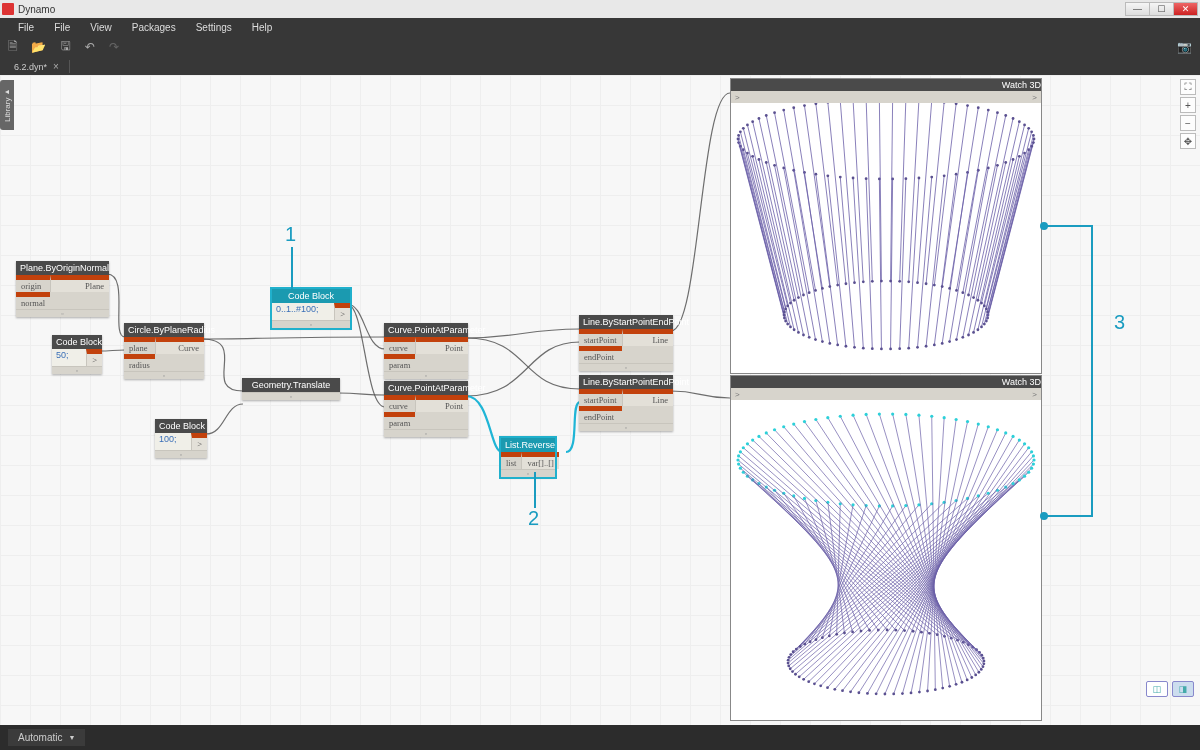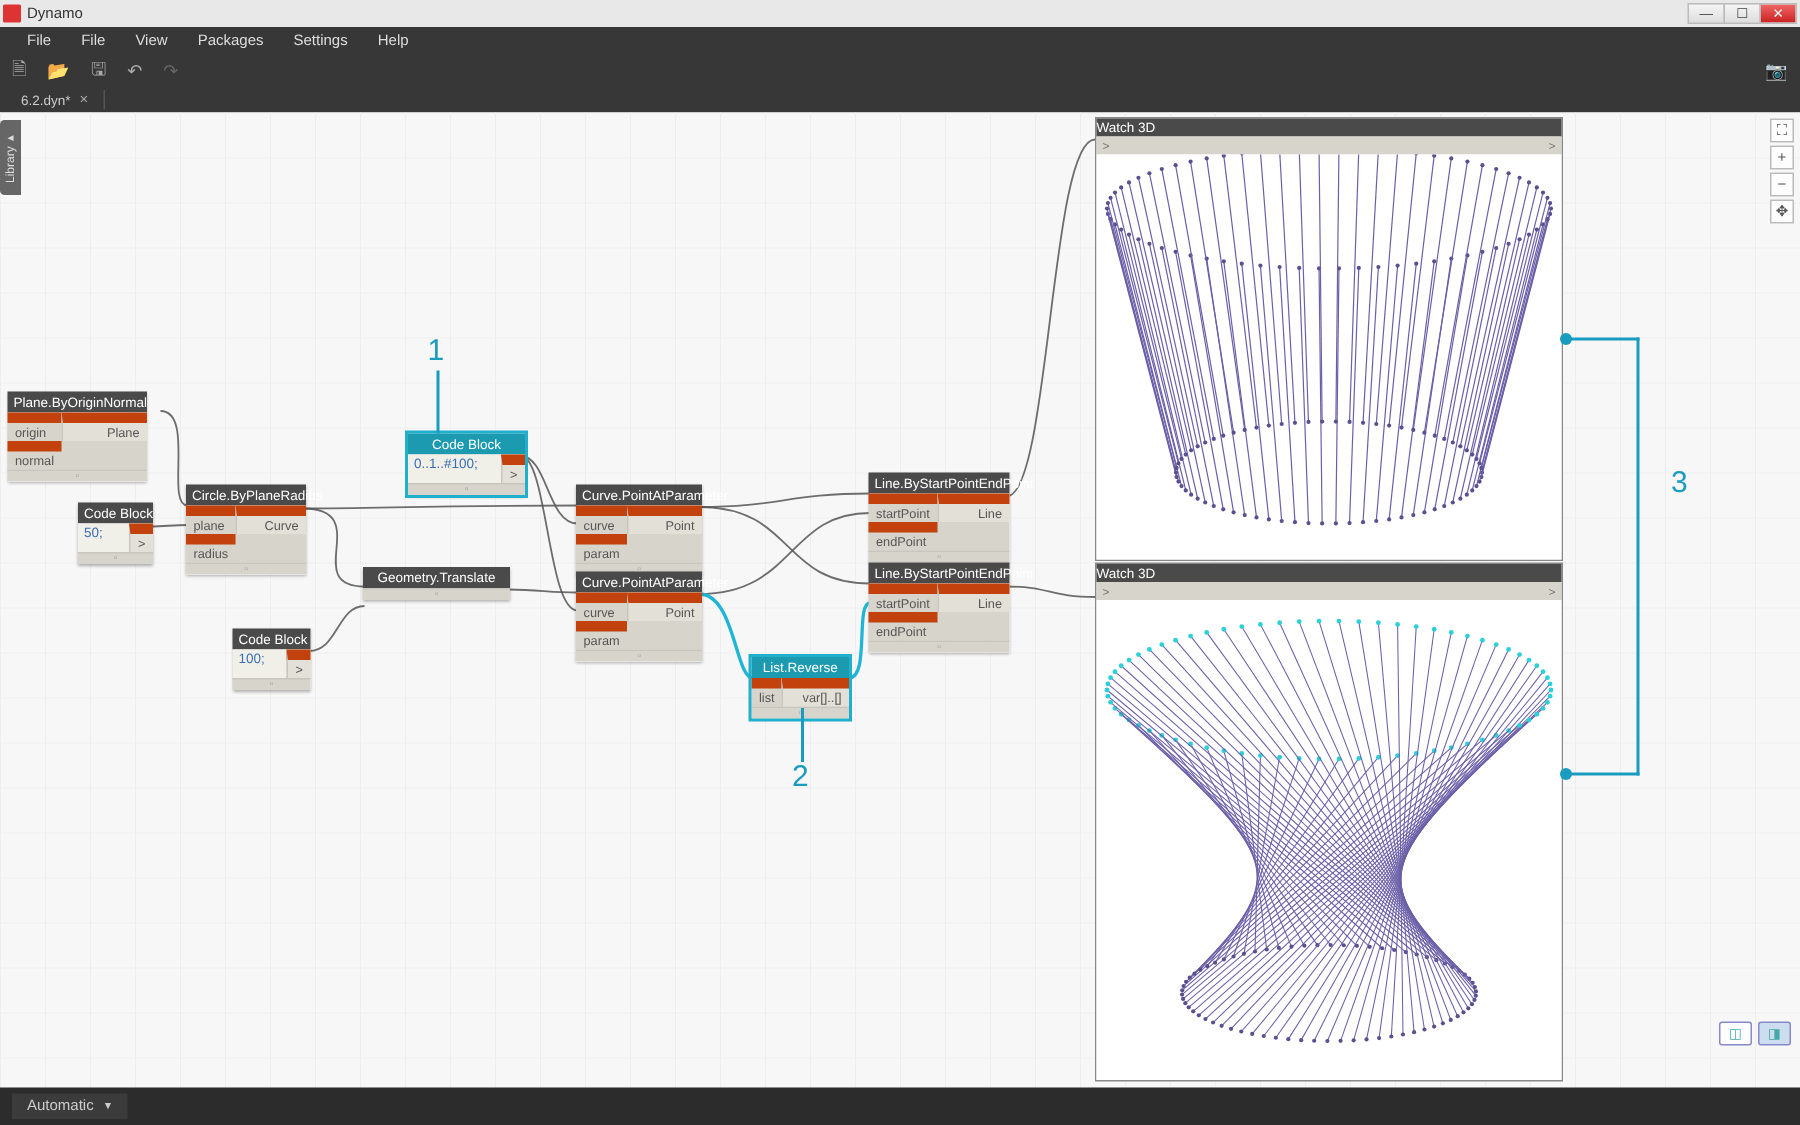--- a/index.html
+++ b/index.html
@@ -27,30 +27,30 @@
 .runmode{background:#3b3b3b;color:#ccc;font-size:10px;padding:3px 10px;display:flex;align-items:center;gap:6px;cursor:pointer;}
 .runmode .chev{font-size:7px;}
 .status-icons{margin-left:auto;display:flex;gap:4px;position:absolute;right:6px;bottom:28px;}
 .si{width:22px;height:16px;border:1px solid #88c;background:#fff;border-radius:2px;font-size:9px;display:flex;align-items:center;justify-content:center;color:#4aa;}
 
 
 .node{position:absolute;font-size:9px;box-shadow:0 1px 2px rgba(0,0,0,.3);}
 .node .hdr{background:#4a4a4a;color:#fff;padding:2px 4px;text-align:center;font-size:9px;white-space:nowrap;}
 .node .body{background:#d7d4cc;display:flex;}
 .node .ports-in,.node .ports-out{display:flex;flex-direction:column;}
-.node .port{padding:1px 5px;color:#555;font-size:8.5px;border-top:7px solid #c2410c;white-space:nowrap;min-height:13px;display:flex;align-items:center;}
+.node .port{padding:1px 5px;color:#555;font-size:8.5px;border-top:5px solid #c2410c;white-space:nowrap;min-height:13px;display:flex;align-items:center;font-family:Liberation Serif, serif;}
 .node .ports-out .port{background:#e3e0d8;border-left:1px solid #c8c5bd;justify-content:flex-end;}
 .node .ftr{height:8px;background:#d7d4cc;border-top:1px solid #c8c5bd;text-align:center;font-size:7px;color:#999;}
 .node.hl .hdr{background:#1b9ab0;}
 .node.hl{outline:2px solid #20b0cc;}
 .codev{font-family:monospace;color:#3a6fb7;font-size:9px;background:#f0efe8;padding:1px 4px;}
 
 
 .watch{position:absolute;border:1px solid #888;background:#fff;}
-.watch .hdr{background:#4a4a4a;color:#fff;font-size:9px;text-align:left;padding:1px 0;}
+.watch .hdr{background:#4a4a4a;color:#fff;font-size:9px;text-align:right;padding:1px 0;}
 .watch .top{height:12px;background:#d7d4cc;display:flex;align-items:center;justify-content:space-between;padding:0 4px;font-size:8px;color:#777;}
 .watch .view{position:relative;background:#fff;}
 .watch svg{display:block;}
 
 
 svg.wires{position:absolute;top:0;left:0;pointer-events:none;}
 .wire{stroke:#555;stroke-width:1.2;fill:none;opacity:.85;}
 .wireHL{stroke:#1fb5d6;stroke-width:2.2;fill:none;}
 .annot{position:absolute;color:#1a9cc0;font-size:20px;font-weight:400;}
 .annot-line{position:absolute;background:#1a9cc0;}
@@ -110,21 +110,21 @@
     <path class="wire" d="M 347,229 C 365,229 365,332 385,332"></path>
     <path class="wire" d="M 466,263 C 520,263 525,254 580,254"></path>
     <path class="wire" d="M 466,321 C 530,321 525,267 580,267"></path>
     <path class="wire" d="M 466,263 C 530,263 520,314 580,314"></path>
     <path class="wire" d="M 671,256 C 700,256 700,18 730,18"></path>
     <path class="wire" d="M 671,316 C 700,316 700,323 730,323"></path>
     <path class="wireHL" d="M 466,321 C 490,321 490,377 502,377"></path>
     <path class="wireHL" d="M 566,377 C 580,377 570,327 580,327"></path>
   </svg>
 
-  <div class="node" style="left:5px;top:186px;width:93px">
+  <div class="node" style="left:16px;top:186px;width:93px">
     <div class="hdr">Plane.ByOriginNormal</div>
     <div class="body">
       <div class="ports-in">
         <div class="port">origin</div>
         <div class="port">normal</div>
       </div>
       <div class="ports-out" style="flex:1">
         <div class="port">Plane</div>
       </div>
     </div>
@@ -204,21 +204,21 @@
           <div class="port">curve</div>
           <div class="port">param</div>
         </div>
       <div class="ports-out" style="flex:1">
           <div class="port">Point</div>
         </div>
     </div>
     <div class="ftr">▫</div>
   </div>
 
-  <div class="node hl" style="left:501px;top:363px;width:65px">
+  <div class="node hl" style="left:501px;top:363px;width:54px">
     <div class="hdr">List.Reverse</div>
     <div class="body">
       <div class="ports-in">
           <div class="port">list</div>
         </div>
       <div class="ports-out" style="flex:1">
           <div class="port">var[]..[]</div>
         </div>
     </div>
     <div class="ftr">▫</div>

